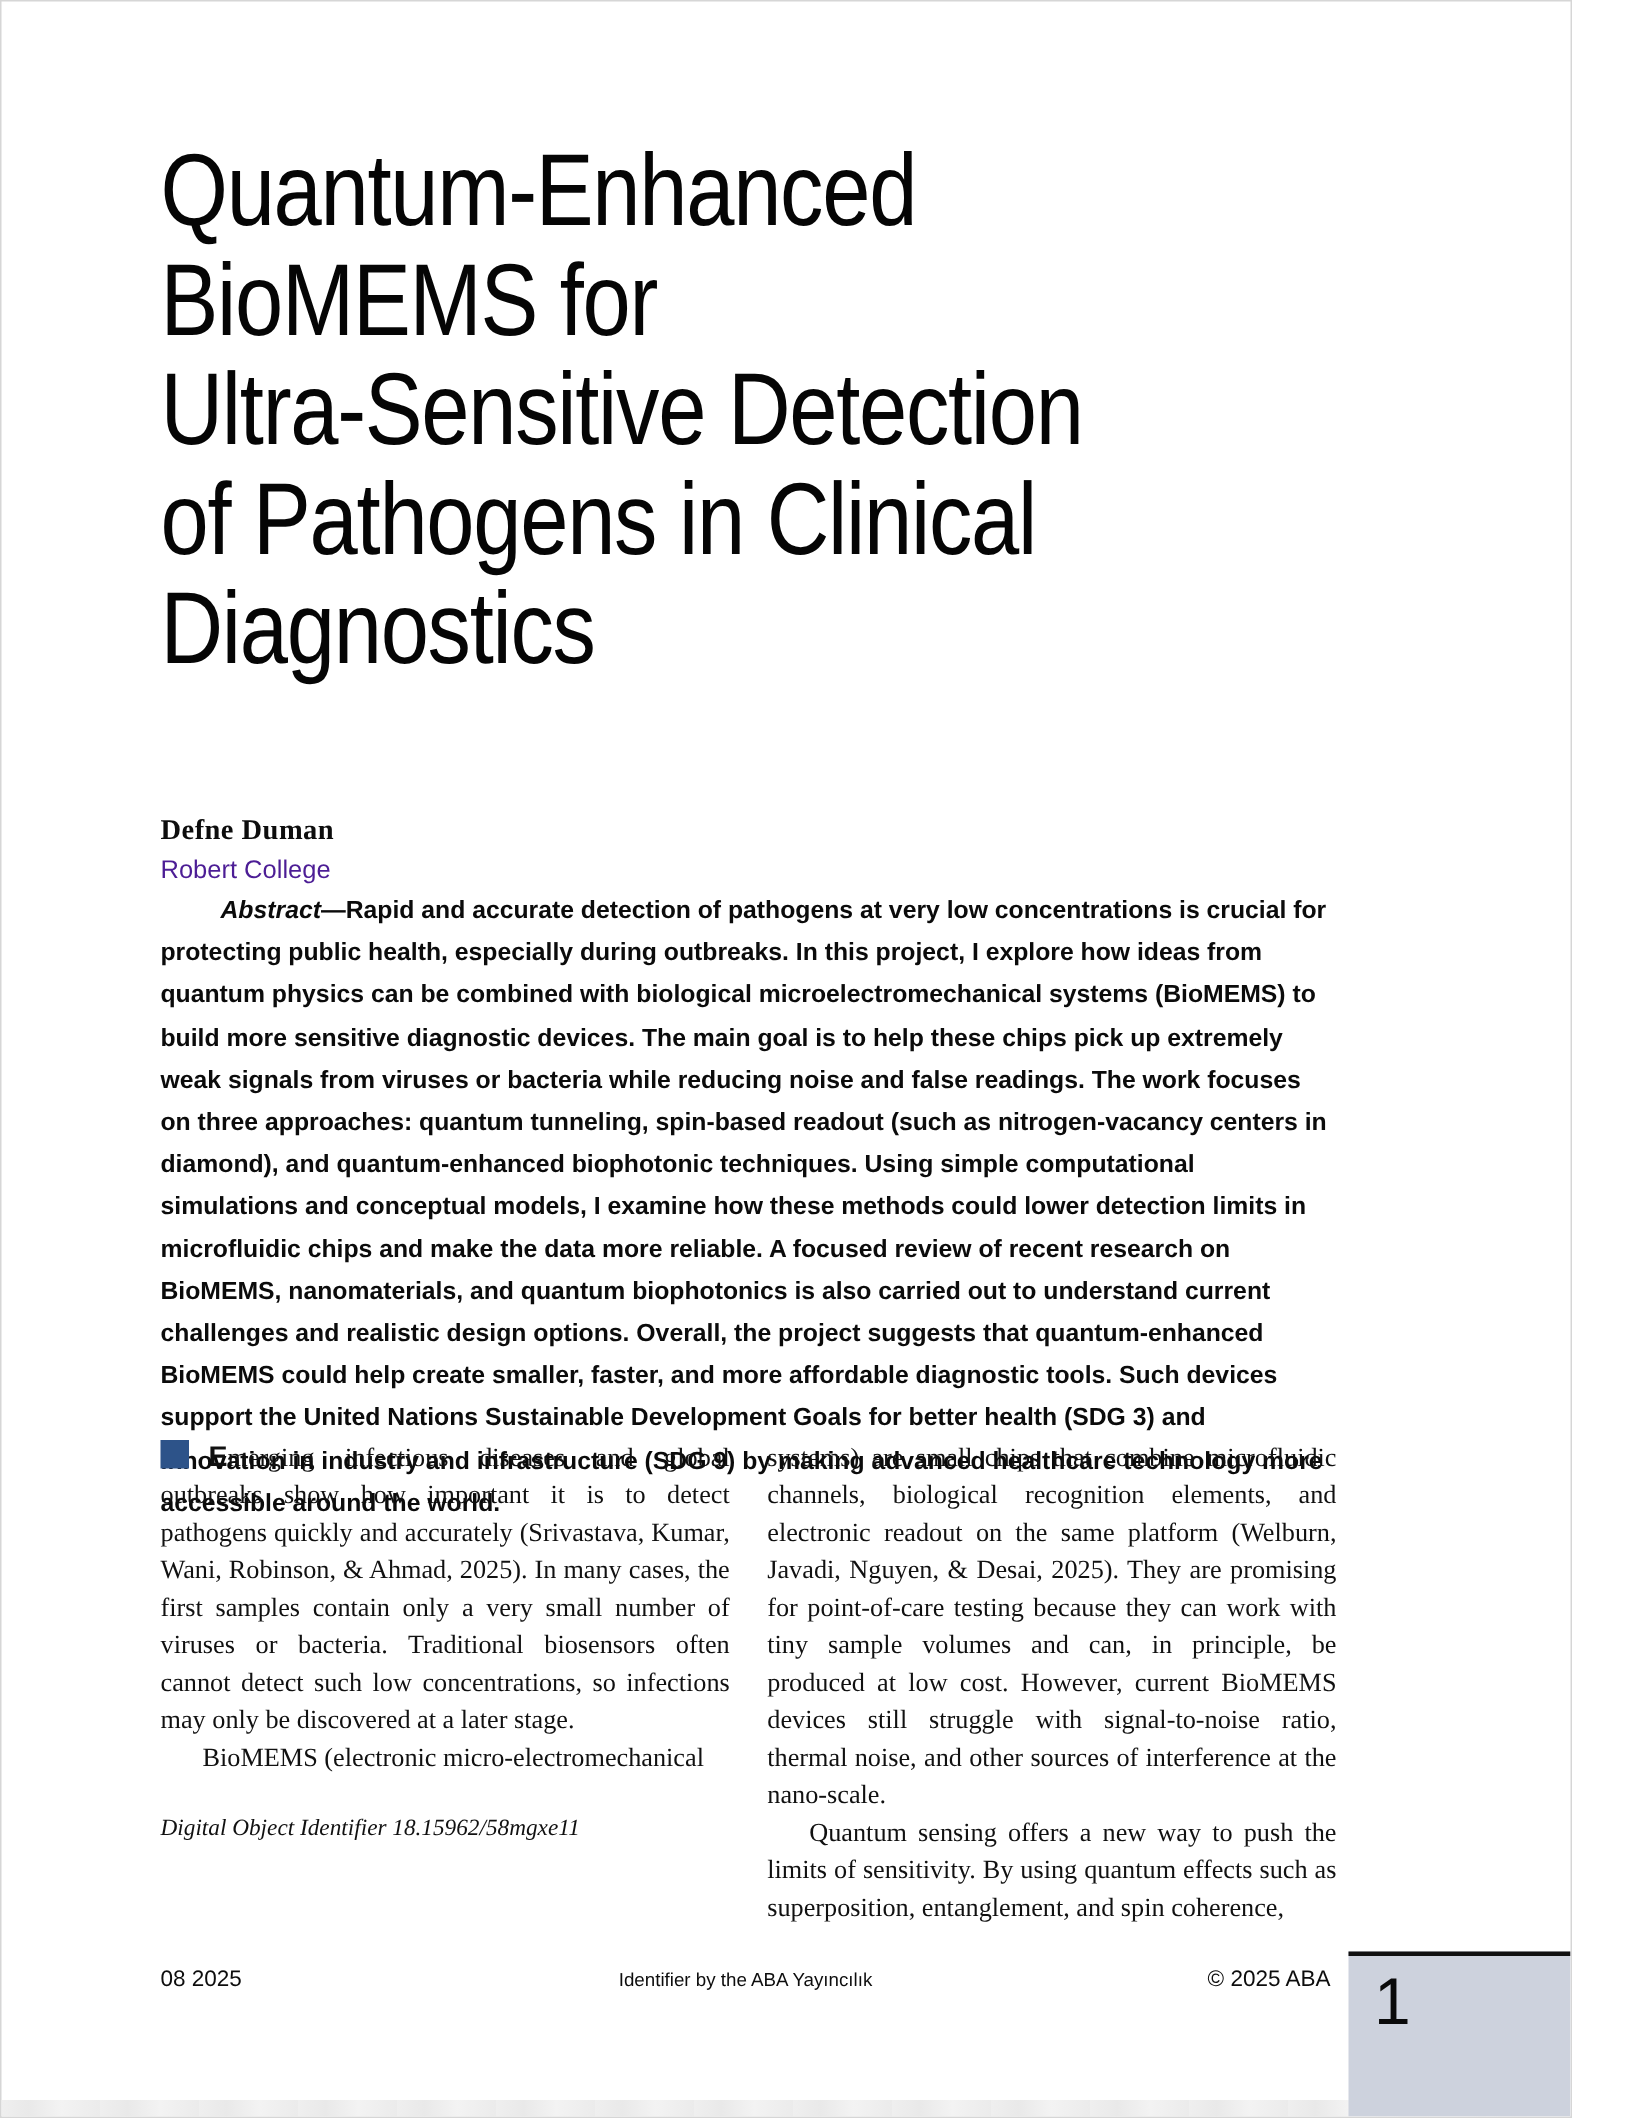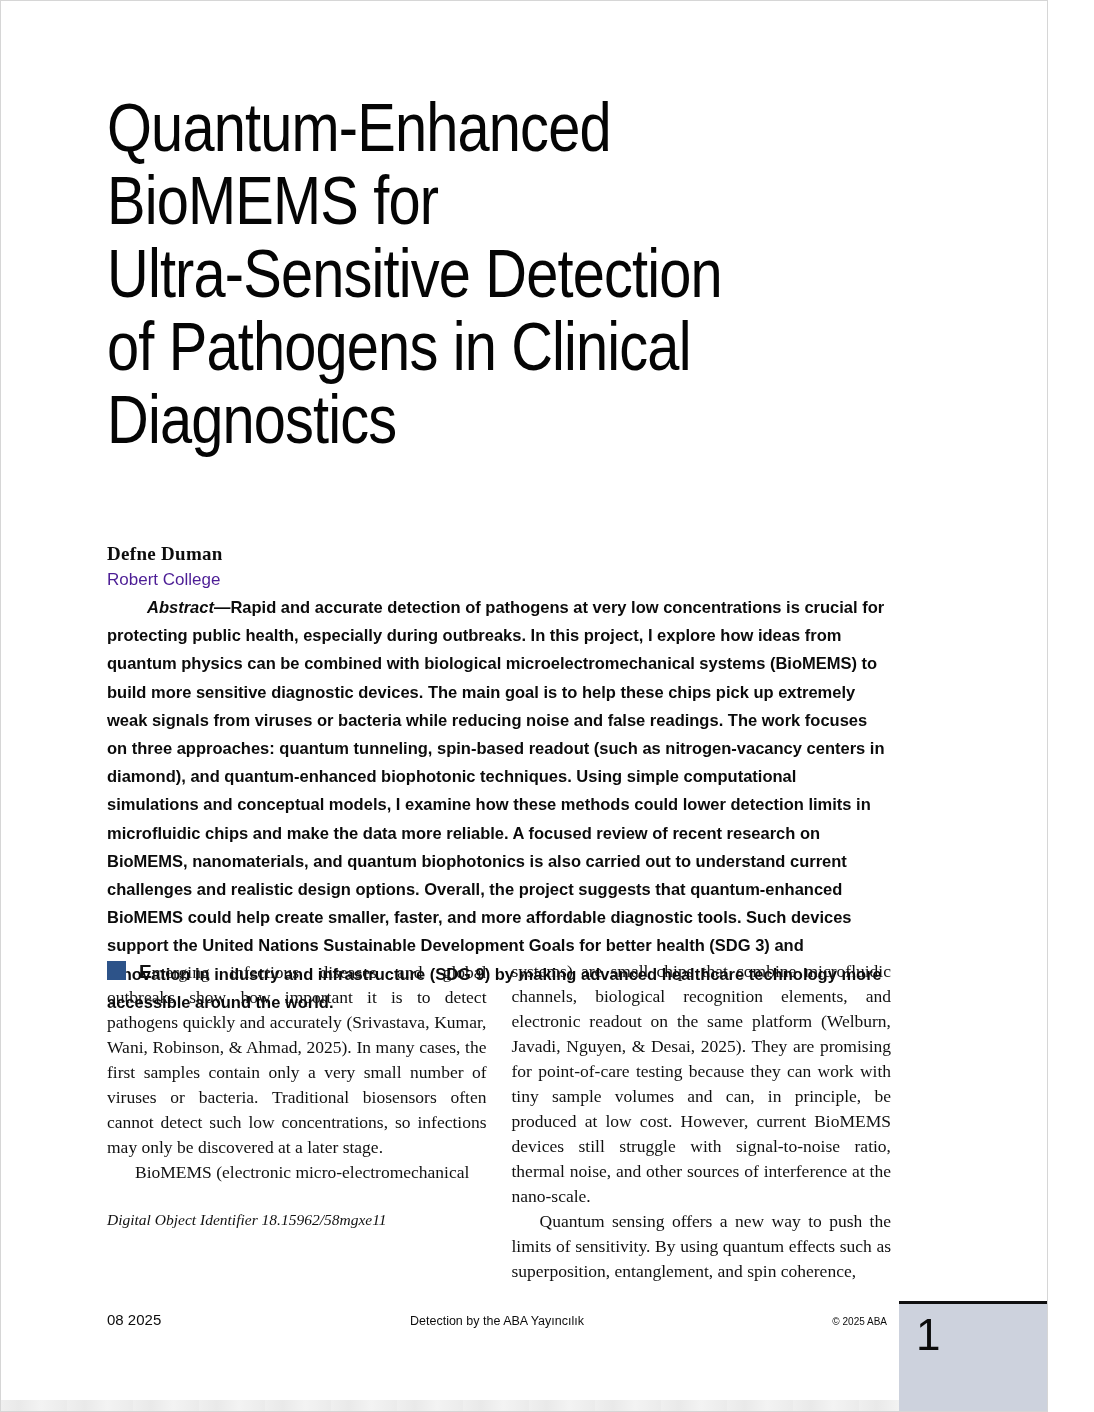--- a/index.html
+++ b/index.html
@@ -116,21 +116,21 @@
     left: 106px;
     top: 1310px;
     width: 780px;
     display: grid;
     grid-template-columns: 1fr auto 1fr;
     align-items: baseline;
     font-family: "Liberation Sans", sans-serif;
   }
   .footer-issue { font-weight: 400; font-size: 15px; justify-self: start; }
   .footer-publisher { font-size: 12.5px; justify-self: center; }
-  .footer-copyright { font-size: 10px; justify-self: end; }
+  .footer-copyright { font-size: 15px; justify-self: end; }
 
   
   .page-number-box {
     position: absolute;
     left: 898px;
     top: 1300px;
     right: 0;
     bottom: 0;
     background: #cdd2dd;
     border-top: 3px solid #101010;
@@ -188,21 +188,21 @@
 
     <div class="col">
       <p>systems) are small chips that combine microfluidic channels, biological recognition elements, and electronic readout on the same platform (Welburn, Javadi, Nguyen, &amp; Desai, 2025). They are promising for point-of-care testing because they can work with tiny sample volumes and can, in principle, be produced at low cost. However, current BioMEMS devices still struggle with signal-to-noise ratio, thermal noise, and other sources of interference at the nano-scale.</p>
       <p class="indent">Quantum sensing offers a new way to push the limits of sensitivity. By using quantum effects such as superposition, entanglement, and spin coherence,</p>
     </div>
 
   </div>
 
   <div class="footer">
     <span class="footer-issue">08 2025</span>
-    <span class="footer-publisher">Detection by the ABA Yayıncılık</span>
+    <span class="footer-publisher">Identifier by the ABA Yayıncılık</span>
     <span class="footer-copyright">© 2025 ABA</span>
   </div>
 
   <div class="page-number-box"><span>1</span></div>
 
   <div class="bottom-strip"></div>
 
 </div>
 
 </body></html>

